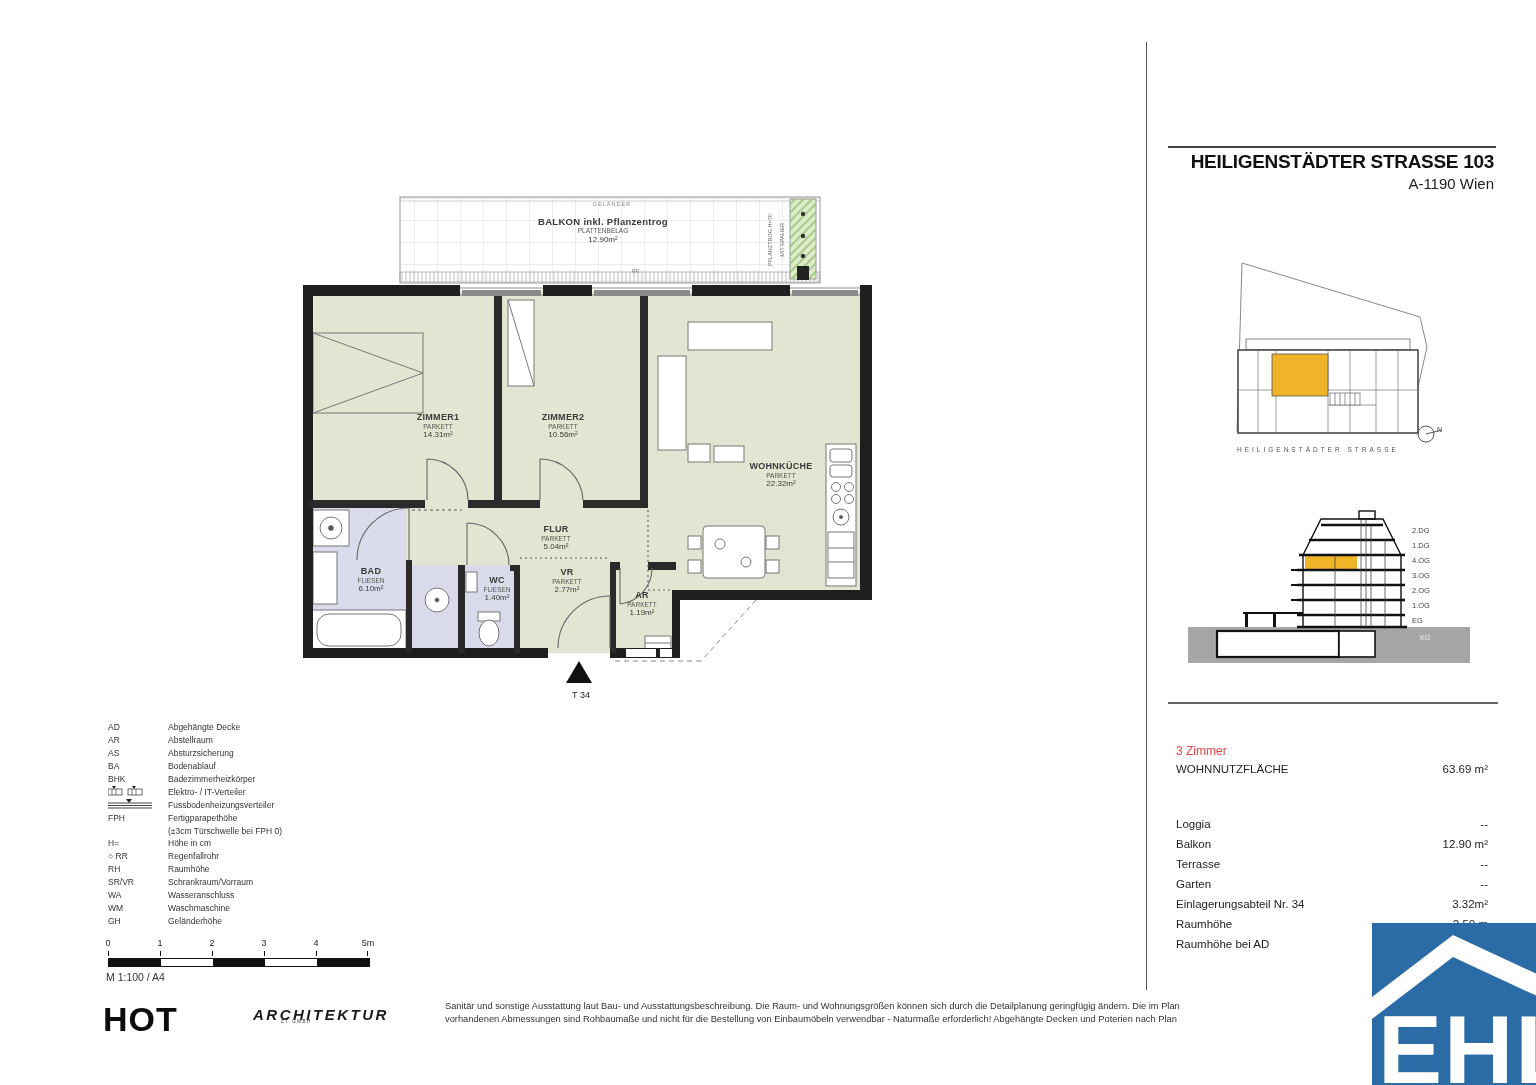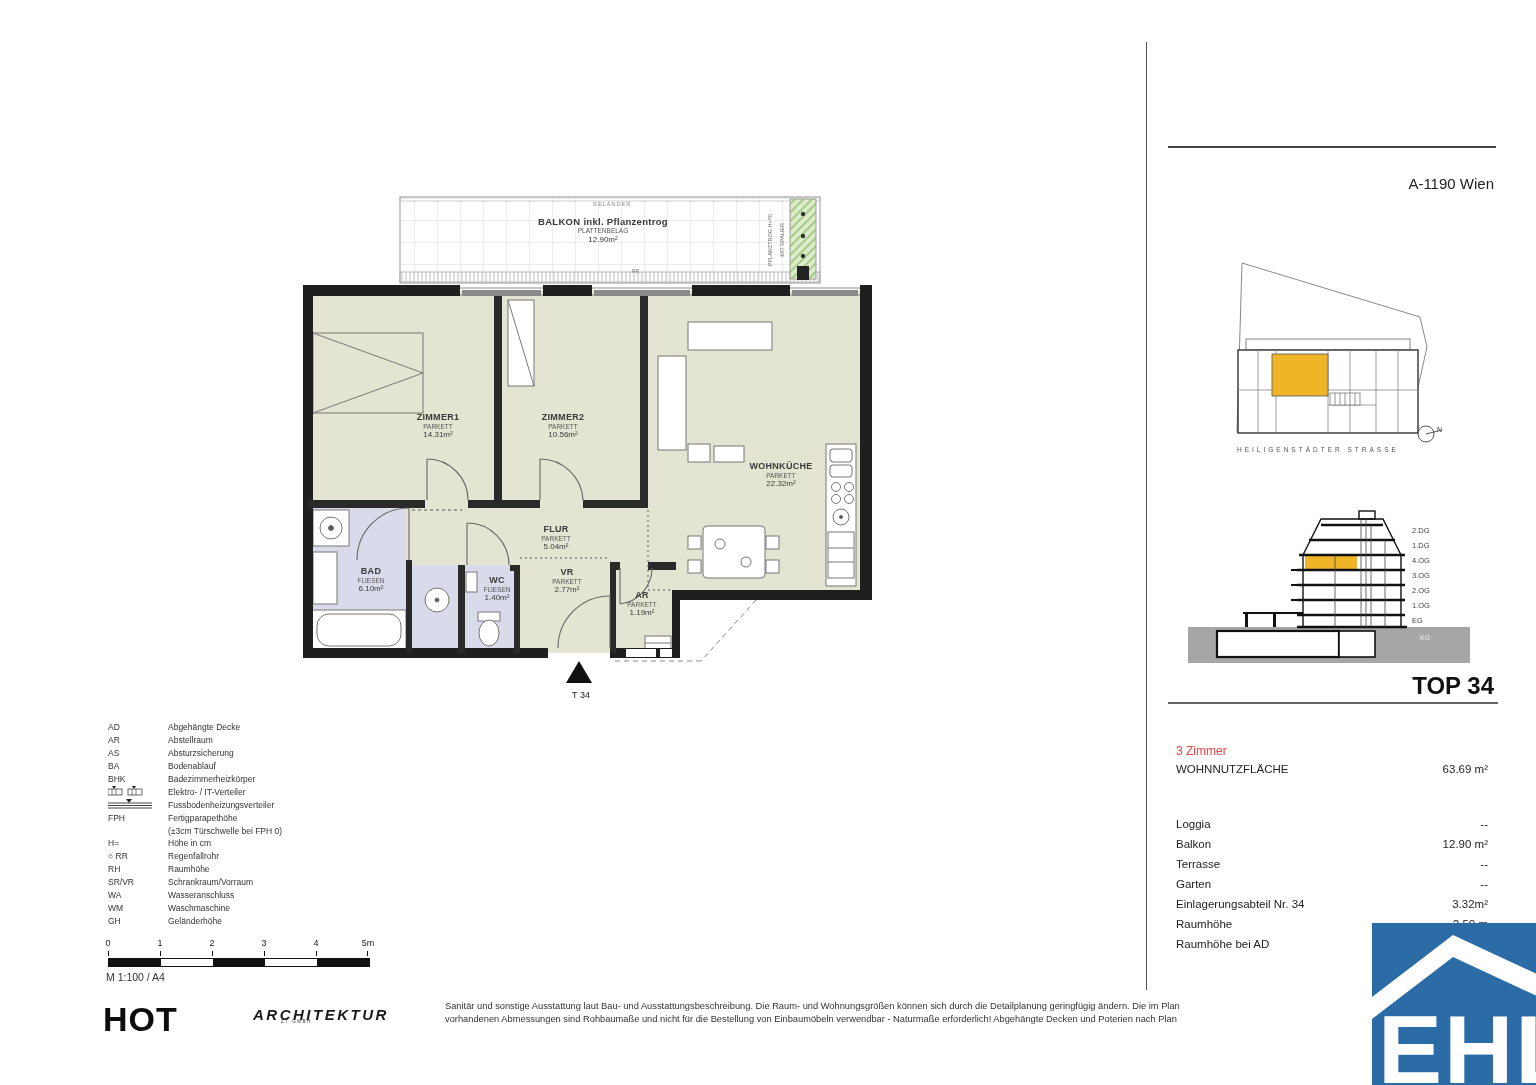--- a/index.html
+++ b/index.html
@@ -263,20 +263,21 @@
   </div>
   <div class="room-label" style="left:642px;top:590px">
     <div class="rl-name">AR</div>
     <div class="rl-finish">PARKETT</div>
     <div class="rl-area">1.19m²</div>
   </div>
   <div class="entrance-label" style="left:581px;top:690px">T 34</div>
 
   <div class="divider-v"></div>
   <div class="title-rule"></div>
+  <div class="sheet-title">HEILIGENSTÄDTER STRASSE 103</div>
   <div class="sheet-subtitle">A-1190 Wien</div>
 
   <svg class="abs" style="left:1180px;top:255px" width="330" height="210" viewBox="0 0 330 210">
     <polygon points="62,8 240,62 247,92 228,177 57,177" fill="none" stroke="#888" stroke-width="1"></polygon>
     <rect x="66" y="84" width="164" height="11" fill="#fff" stroke="#666" stroke-width="0.8"></rect>
     <rect x="58" y="95" width="180" height="83" fill="#fff" stroke="#333" stroke-width="1.4"></rect>
     <g stroke="#777" stroke-width="0.7">
       <line x1="78" y1="95" x2="78" y2="178"></line>
       <line x1="96" y1="95" x2="96" y2="178"></line>
       <line x1="148" y1="95" x2="148" y2="178"></line>
@@ -344,21 +345,20 @@
     <div>2.DG</div>
     <div>1.DG</div>
     <div>4.OG</div>
     <div>3.OG</div>
     <div>2.OG</div>
     <div>1.OG</div>
     <div>EG</div>
   </div>
   <div class="kg-label">KG</div>
 
-  <div class="top-number">TOP 34</div>
   <div class="top-rule"></div>
   <div class="rooms-summary">3 Zimmer</div>
 
   <div class="area-row" style="top:763px">
     <span>WOHNNUTZFLÄCHE</span>
     <span>63.69 m²</span>
   </div>
   <div class="area-row" style="top:818px">
     <span>Loggia</span>
     <span>--</span>

